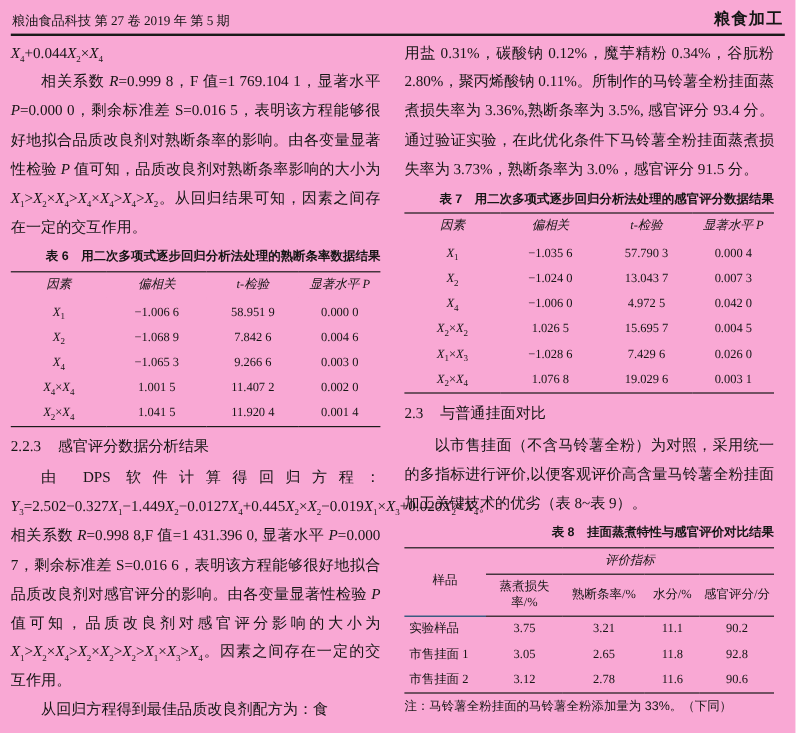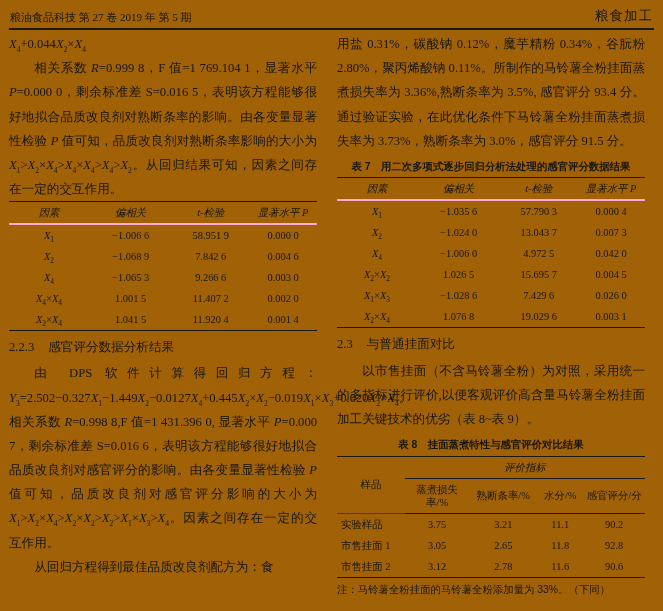--- a/index.html
+++ b/index.html
@@ -1,34 +1,34 @@
 <!DOCTYPE html>
 <html><head>
 <meta charset="utf-8">
 <style>
   html,body{margin:0;padding:0;background:#ffffff;}
   .page{
     width:663px;height:611px;box-sizing:border-box;
     padding:5px 9px 0 9px;
     font-family:"Liberation Serif","DejaVu Serif",serif;
-    color:#161616;background:#a16207;overflow:hidden;
+    color:#161616;background:#f9a8d4;overflow:hidden;
   }
   .pg-header{
     display:flex;justify-content:space-between;align-items:flex-end;
     border-bottom:2px solid #1a1a1a;padding:2px 1px 3px 1px;
   }
   .pg-header .journal{font-size:11px;}
-  .pg-header .section{font-weight:normal;font-size:13.5px;letter-spacing:1px;}
+  .pg-header .section{font-weight:bold;font-size:13.5px;letter-spacing:1px;}
   .columns{display:flex;gap:20px;padding-top:2px;}
   .col{flex:0 0 308px;width:308px;font-size:12.6px;line-height:1.92;text-align:justify;}
   p{margin:0;}
   .indent{text-indent:2em;}
   .sec-heading{font-weight:normal;margin:3px 0 2px 0;}
   .sec-heading .num{margin-right:14px;}
-  .tbl-caption{font-weight:bold;font-size:10.4px;text-align:center;line-height:1.5;margin:6px 0 3px 0;
+  .tbl-caption{font-weight:bold;font-size:10.4px;text-align:right;line-height:1.5;margin:6px 0 3px 0;
     font-family:"Liberation Sans","DejaVu Sans",sans-serif;}
   table{
     width:100%;border-collapse:collapse;font-size:10.4px;line-height:1.25;
     border-top:1.6px solid #1a1a1a;border-bottom:1.6px solid #1a1a1a;
     text-align:center;margin-bottom:4px;
   }
   th,td{padding:4px 2px;font-weight:normal;}
   tr.head th{border-bottom:2px solid #f9a8d4;font-style:italic;}
   th.group{border-bottom:1px solid #1a1a1a;font-style:italic;}
   th.rowspan2{border-bottom:1px solid #0c4a6e;}
@@ -49,20 +49,21 @@
     <span class="journal">粮油食品科技 第 27 卷 2019 年 第 5 期</span>
     <span class="section">粮食加工</span>
   </div>
 
   <div class="columns">
 
     <div class="col">
       <p><i>X</i><sub>4</sub>+0.044<i>X</i><sub>2</sub>×<i>X</i><sub>4</sub></p>
       <p class="indent">相关系数 <i>R</i>=0.999 8，F 值=1 769.104 1，显著水平 <i>P</i>=0.000 0，剩余标准差 S=0.016 5，表明该方程能够很好地拟合品质改良剂对熟断条率的影响。由各变量显著性检验 <i>P</i> 值可知，品质改良剂对熟断条率影响的大小为 <i>X</i><sub>1</sub>&gt;<i>X</i><sub>2</sub>×<i>X</i><sub>4</sub>&gt;<i>X</i><sub>4</sub>×<i>X</i><sub>4</sub>&gt;<i>X</i><sub>4</sub>&gt;<i>X</i><sub>2</sub>。从回归结果可知，因素之间存在一定的交互作用。</p>
 
+      <div class="tbl-caption">表 6　用二次多项式逐步回归分析法处理的熟断条率数据结果</div>
       <table>
         <tbody>
           <tr class="head">
             <th style="width:26%">因素</th>
             <th style="width:27%">偏相关</th>
             <th style="width:25%">t-检验</th>
             <th style="width:22%">显著水平 P</th>
           </tr>
           <tr>
             <td class="fml"><i>X</i><sub>1</sub></td>

